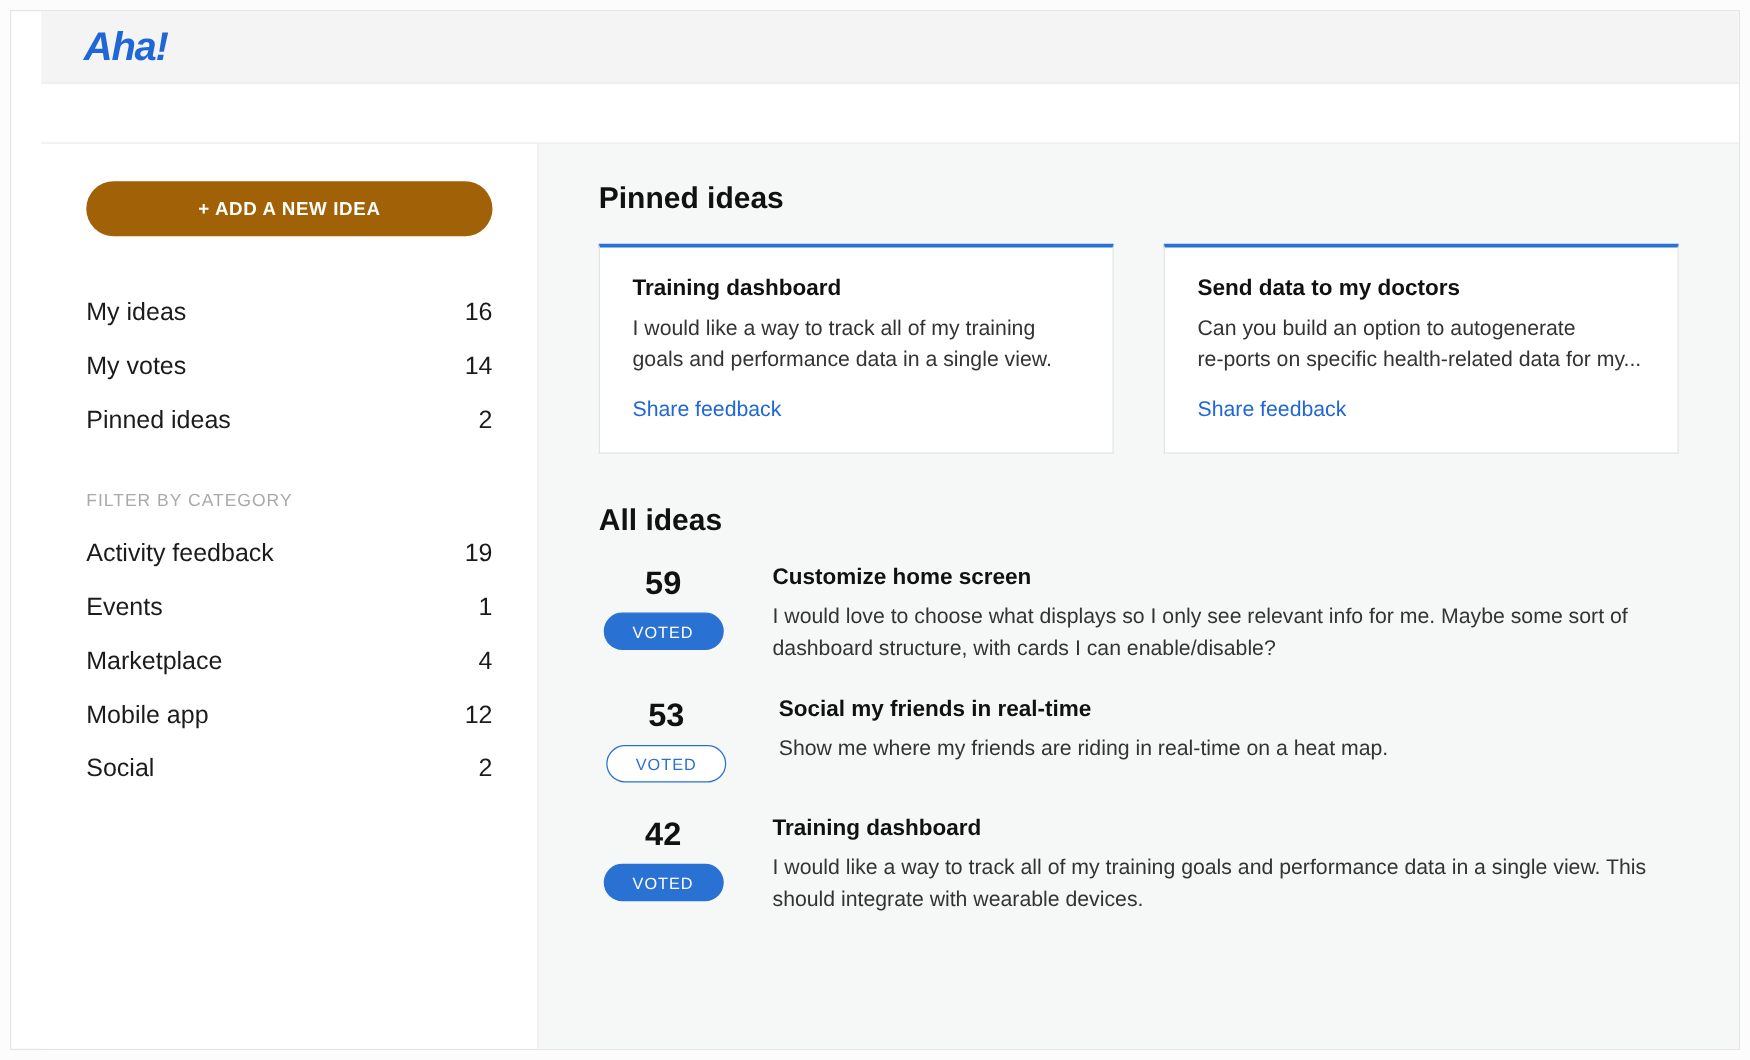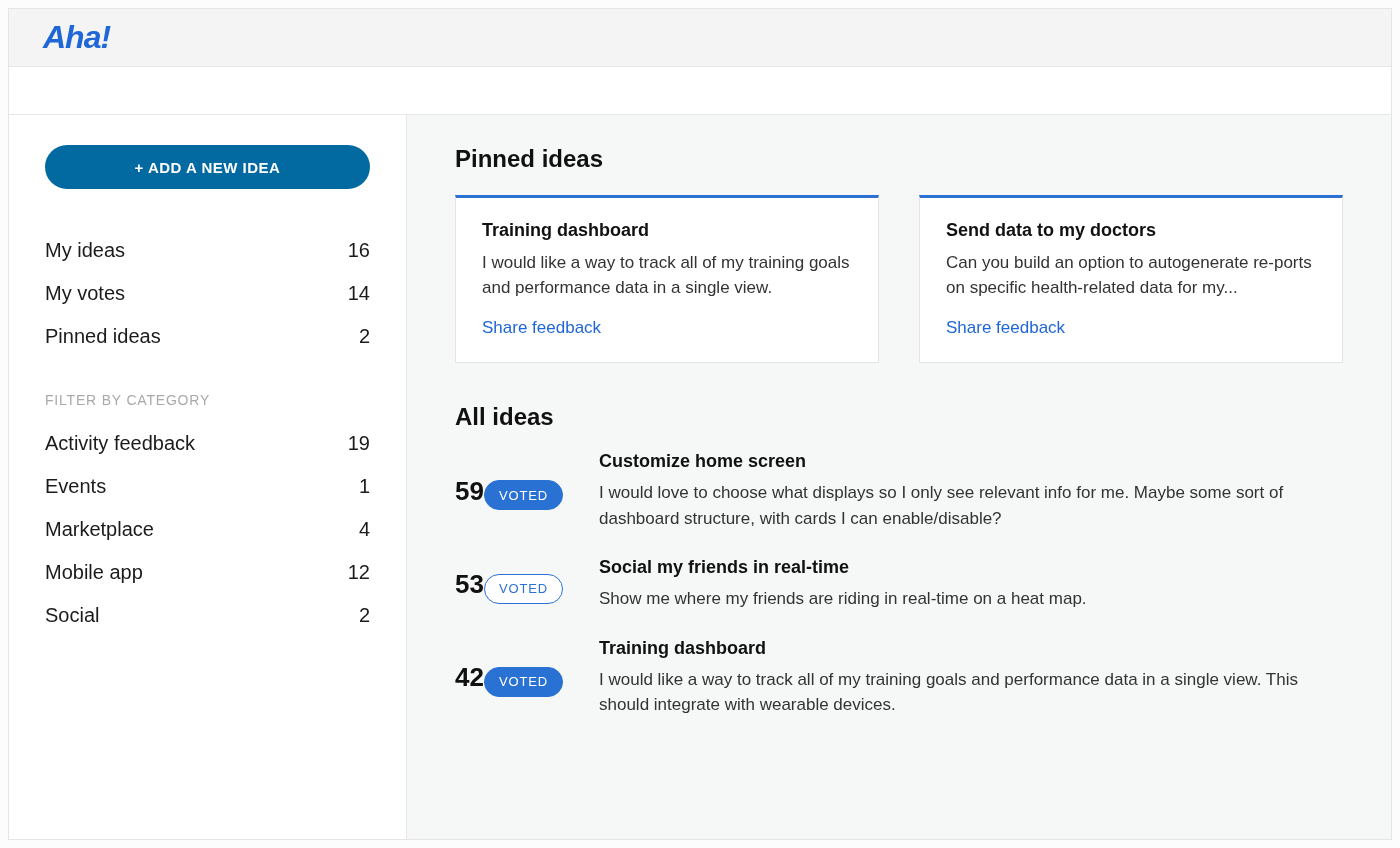--- a/index.html
+++ b/index.html
@@ -1,40 +1,40 @@
 <!DOCTYPE html>
 <html><head>
 <meta charset="utf-8">
 <style>
   * { box-sizing: border-box; margin: 0; padding: 0; }
   html, body { width: 1400px; height: 848px; font-family: -apple-system, BlinkMacSystemFont, "Segoe UI", Helvetica, Arial, sans-serif; background: #fcfcfc; }
   .app-frame {
     position: absolute; inset: 8px; border: 1px solid #e5e5e5; background:#fff;
-    display:flex; flex-direction:column; overflow:hidden;
+    display:flex; flex-direction:column; overflow:hidden;padding-left:24px;
   }
   .header-bar {
     height: 58px; background: #f4f4f4; border-bottom:1px solid #e7e7e7;
     display:flex; align-items:center; padding: 0 34px;
   }
   .logo {
     font-size: 32px; font-weight: 800; font-style: italic; color:#1f66d6;
     letter-spacing: -1px;
   }
   .subheader {
     height: 48px; background:#ffffff; border-bottom:1px solid #e7e7e7;
   }
   .body {
     flex:1; display:flex; min-height:0;
   }
   .sidebar {
     width: 398px; background:#ffffff; border-right:1px solid #e7e7e7;
     padding: 30px 36px 20px 36px;
   }
   .add-idea-btn {
-    width: 100%; background:#0369a1; color:#fff; border:none; border-radius: 24px;
+    width: 100%; background:#a16207; color:#fff; border:none; border-radius: 24px;
     height:44px; font-size:15px; font-weight:600; letter-spacing:.5px; cursor:pointer;
     display:flex; align-items:center; justify-content:center;
   }
   .nav-list { margin-top: 40px; }
   .nav-item {
     display:flex; justify-content:space-between; align-items:center;
     font-size:20px; color:#1b1b1b; padding: 10px 0; cursor:pointer;
   }
   .nav-item .count { color:#1b1b1b; font-size:20px; }
   .filter-heading {
@@ -49,21 +49,21 @@
   .pinned-row { display:flex; gap:40px; margin-top:22px; }
   .pinned-card {
     flex:1; background:#fff; border:1px solid #e4e4e4; border-top:3px solid #2a71d4;
     padding: 22px 26px 24px 26px;
   }
   .pinned-card .title { font-size:18px; font-weight:700; color:#111; }
   .pinned-card .desc { margin-top:10px; font-size:17px; line-height:1.45; color:#333; }
   .pinned-card .link { display:inline-block; margin-top:18px; font-size:17px; color:#1f66d6; cursor:pointer; }
   .all-ideas { margin-top: 40px; }
   .idea-row { display:flex; gap:36px; padding: 20px 0 6px 0; }
-  .vote-col { width:108px; display:flex; flex-direction:row; align-items:center;text-align:center; }
+  .vote-col { width:108px; display:flex; flex-direction:column; align-items:center;text-align:center; }
   .vote-count { font-size:26px; font-weight:700; color:#111; }
   .vote-pill {
     margin-top:8px; width:96px; height:30px; border-radius:18px;
     display:flex; align-items:center; justify-content:center;
     font-size:13px; font-weight:400; letter-spacing:.8px; cursor:pointer;
   }
   .vote-pill.filled { background:#2a71d4; color:#fff; border:1px solid #2a71d4; }
   .vote-pill.outline { background:#fff; color:#2a71d4; border:1.6px solid #2a71d4; }
   .idea-body .title { font-size:18px; font-weight:700; color:#111; }
   .idea-body .desc { margin-top:8px; font-size:17px; line-height:1.5; color:#333; max-width: 760px;}

